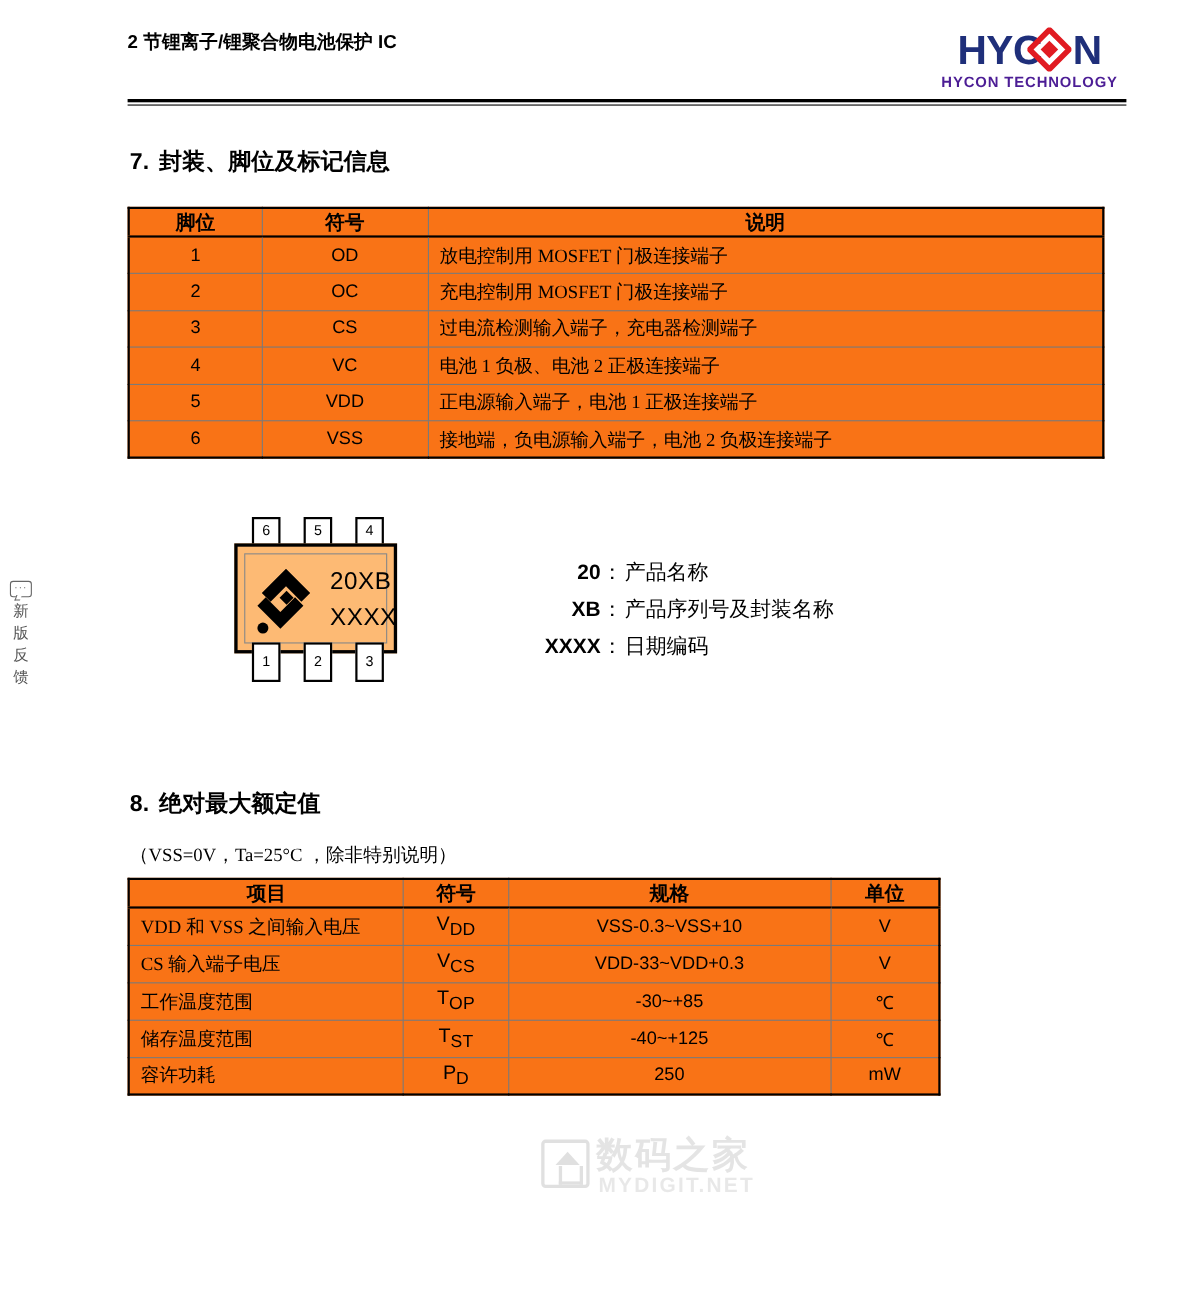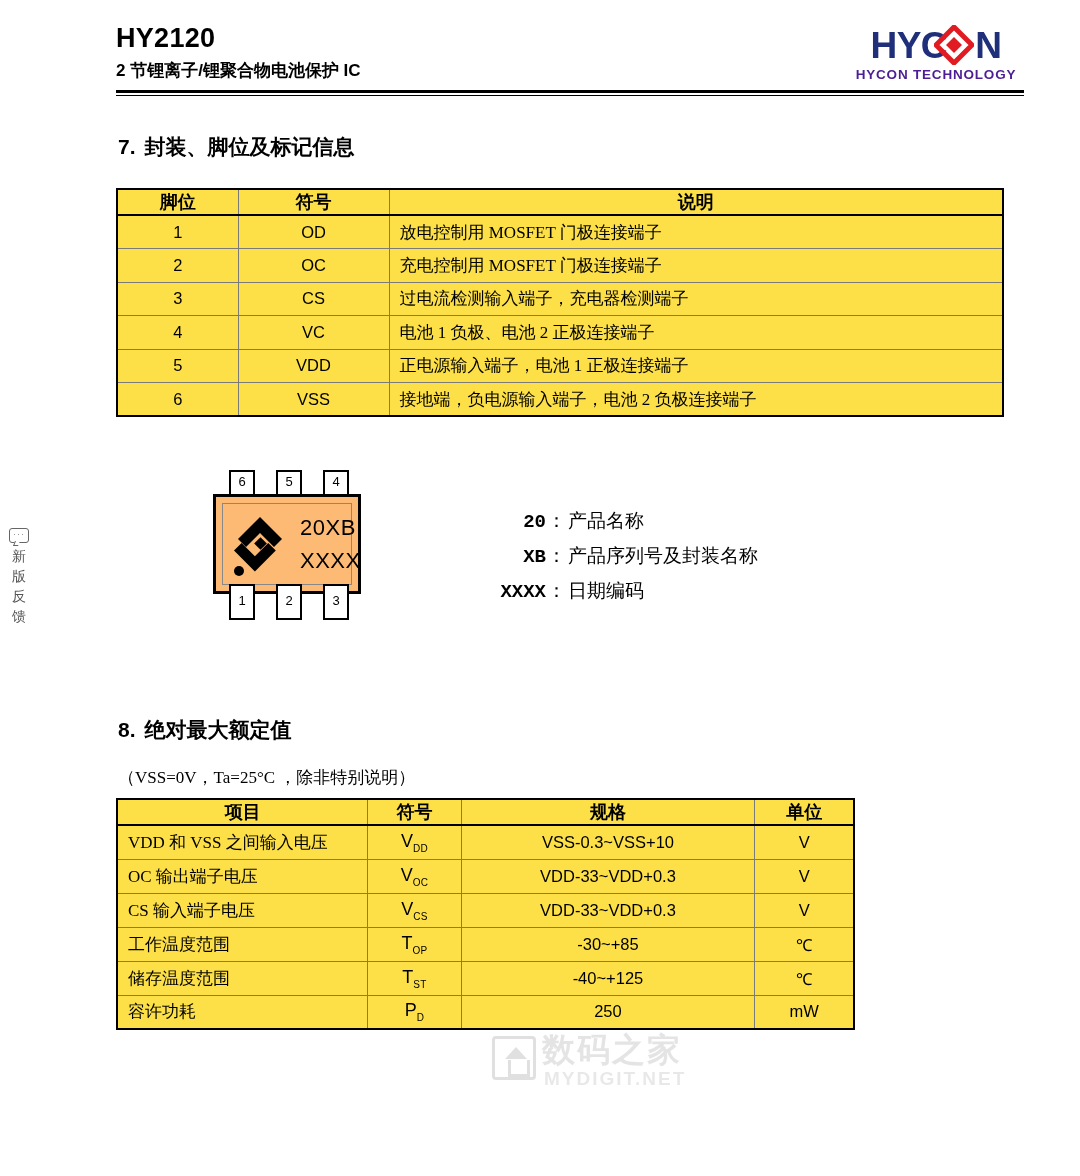--- a/index.html
+++ b/index.html
@@ -85,21 +85,21 @@
     font-weight: bold;
     font-size: 21px;
     white-space: nowrap;
   }
   .section-head .num { margin-right: 9px; }
 
   
   table {
     position: absolute;
     border-collapse: collapse;
-    background: #fde047;
+    background: #f97316;
   }
   table td, table th {
     border: 1px solid #7a7a7a;
     padding: 0 10px;
     font-weight: normal;
     font-size: 17px;
     vertical-align: middle;
   }
   .tbl-outer { border: 2.5px solid #000; }
   table thead th {
@@ -124,21 +124,21 @@
   #absmax-table tbody td { height: 34px; }
   #absmax-table .col-item  { width: 314px; }
   #absmax-table .col-sym   { width: 108px; }
   #absmax-table .col-spec  { width: 352px; }
   #absmax-table .col-unit  { width: 115px; }
   #absmax-table .sym-cell {
     font-family: "Liberation Sans", sans-serif;
     font-size: 18px;
   }
   #absmax-table .sym-cell sub {
-    font-size: 10px;
+    font-size: 16px;
     letter-spacing: 0.2px;
   }
 
   
   .pkg {
     position: absolute;
     left: 207px; top: 470px;
     width: 160px; height: 150px;
   }
   .pkg-pin {
@@ -187,21 +187,21 @@
   }
   .legend-row {
     display: flex;
     align-items: baseline;
     line-height: 34px;
     font-size: 19px;
   }
   .legend-key {
     width: 106px;
     text-align: right;
-    font-family: Liberation Mono, monospace;
+    font-family: Liberation Sans, sans-serif;
     font-weight: bold;
     font-size: 19px;
     white-space: nowrap;
   }
   .legend-colon { padding: 0 2px 0 1px; }
   .legend-val { white-space: nowrap; }
 
   
   .cond-note {
     position: absolute;
@@ -298,21 +298,20 @@
     color: #b6b6b6;
     letter-spacing: 2px;
     white-space: nowrap;
   }
 </style>
 </head>
 <body>
 
 <div class="page-header">
   <div class="hdr-title-block">
-    <div class="hdr-part">HY2120</div>
     <div class="hdr-sub">2 节锂离子/锂聚合物电池保护 IC</div>
   </div>
   <div class="logo">
     <div class="logo-word">
       <span>HYC</span><span style="visibility:hidden">O</span><span>N</span>
       <svg class="logo-diamond" viewBox="0 0 40 40">
         <path d="M20 2 L38 20 L20 38 L2 20 Z" fill="none" stroke="#e11b22" stroke-width="5"></path>
         <path d="M20 12 L28 20 L20 28 L12 20 Z" fill="#e11b22"></path>
       </svg>
     </div>
@@ -426,26 +425,20 @@
     </tr>
   </thead>
   <tbody>
     <tr>
       <td class="l">VDD 和 VSS 之间输入电压</td>
       <td class="c sym-cell"><span>V</span><sub>DD</sub></td>
       <td class="c sans">VSS-0.3~VSS+10</td>
       <td class="c sans">V</td>
     </tr>
     <tr>
-      <td class="l">OC 输出端子电压</td>
-      <td class="c sym-cell"><span>V</span><sub>OC</sub></td>
-      <td class="c sans">VDD-33~VDD+0.3</td>
-      <td class="c sans">V</td>
-    </tr>
-    <tr>
       <td class="l">CS 输入端子电压</td>
       <td class="c sym-cell"><span>V</span><sub>CS</sub></td>
       <td class="c sans">VDD-33~VDD+0.3</td>
       <td class="c sans">V</td>
     </tr>
     <tr>
       <td class="l">工作温度范围</td>
       <td class="c sym-cell"><span>T</span><sub>OP</sub></td>
       <td class="c sans">-30~+85</td>
       <td class="c sans">℃</td>

